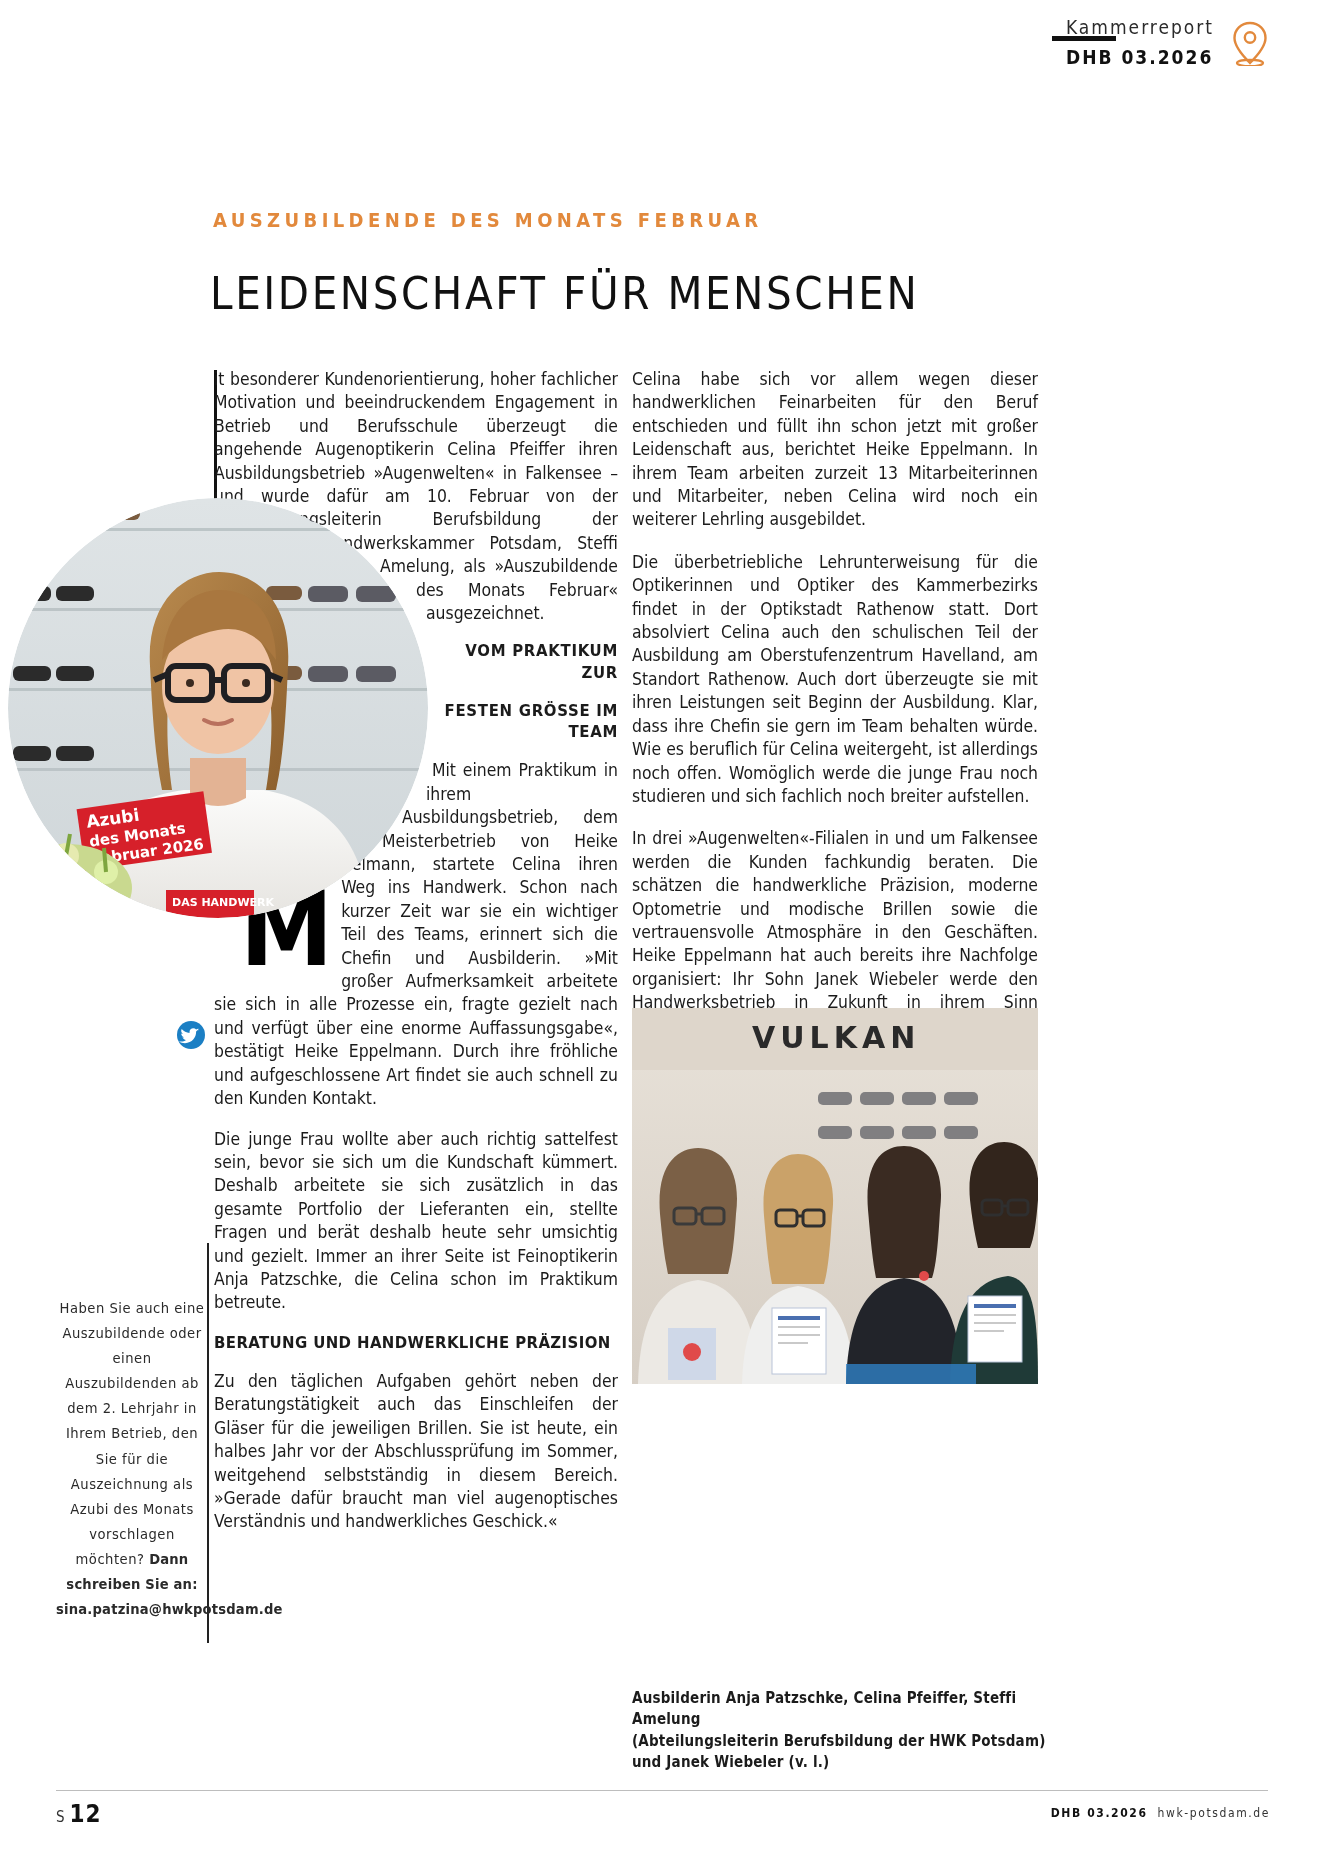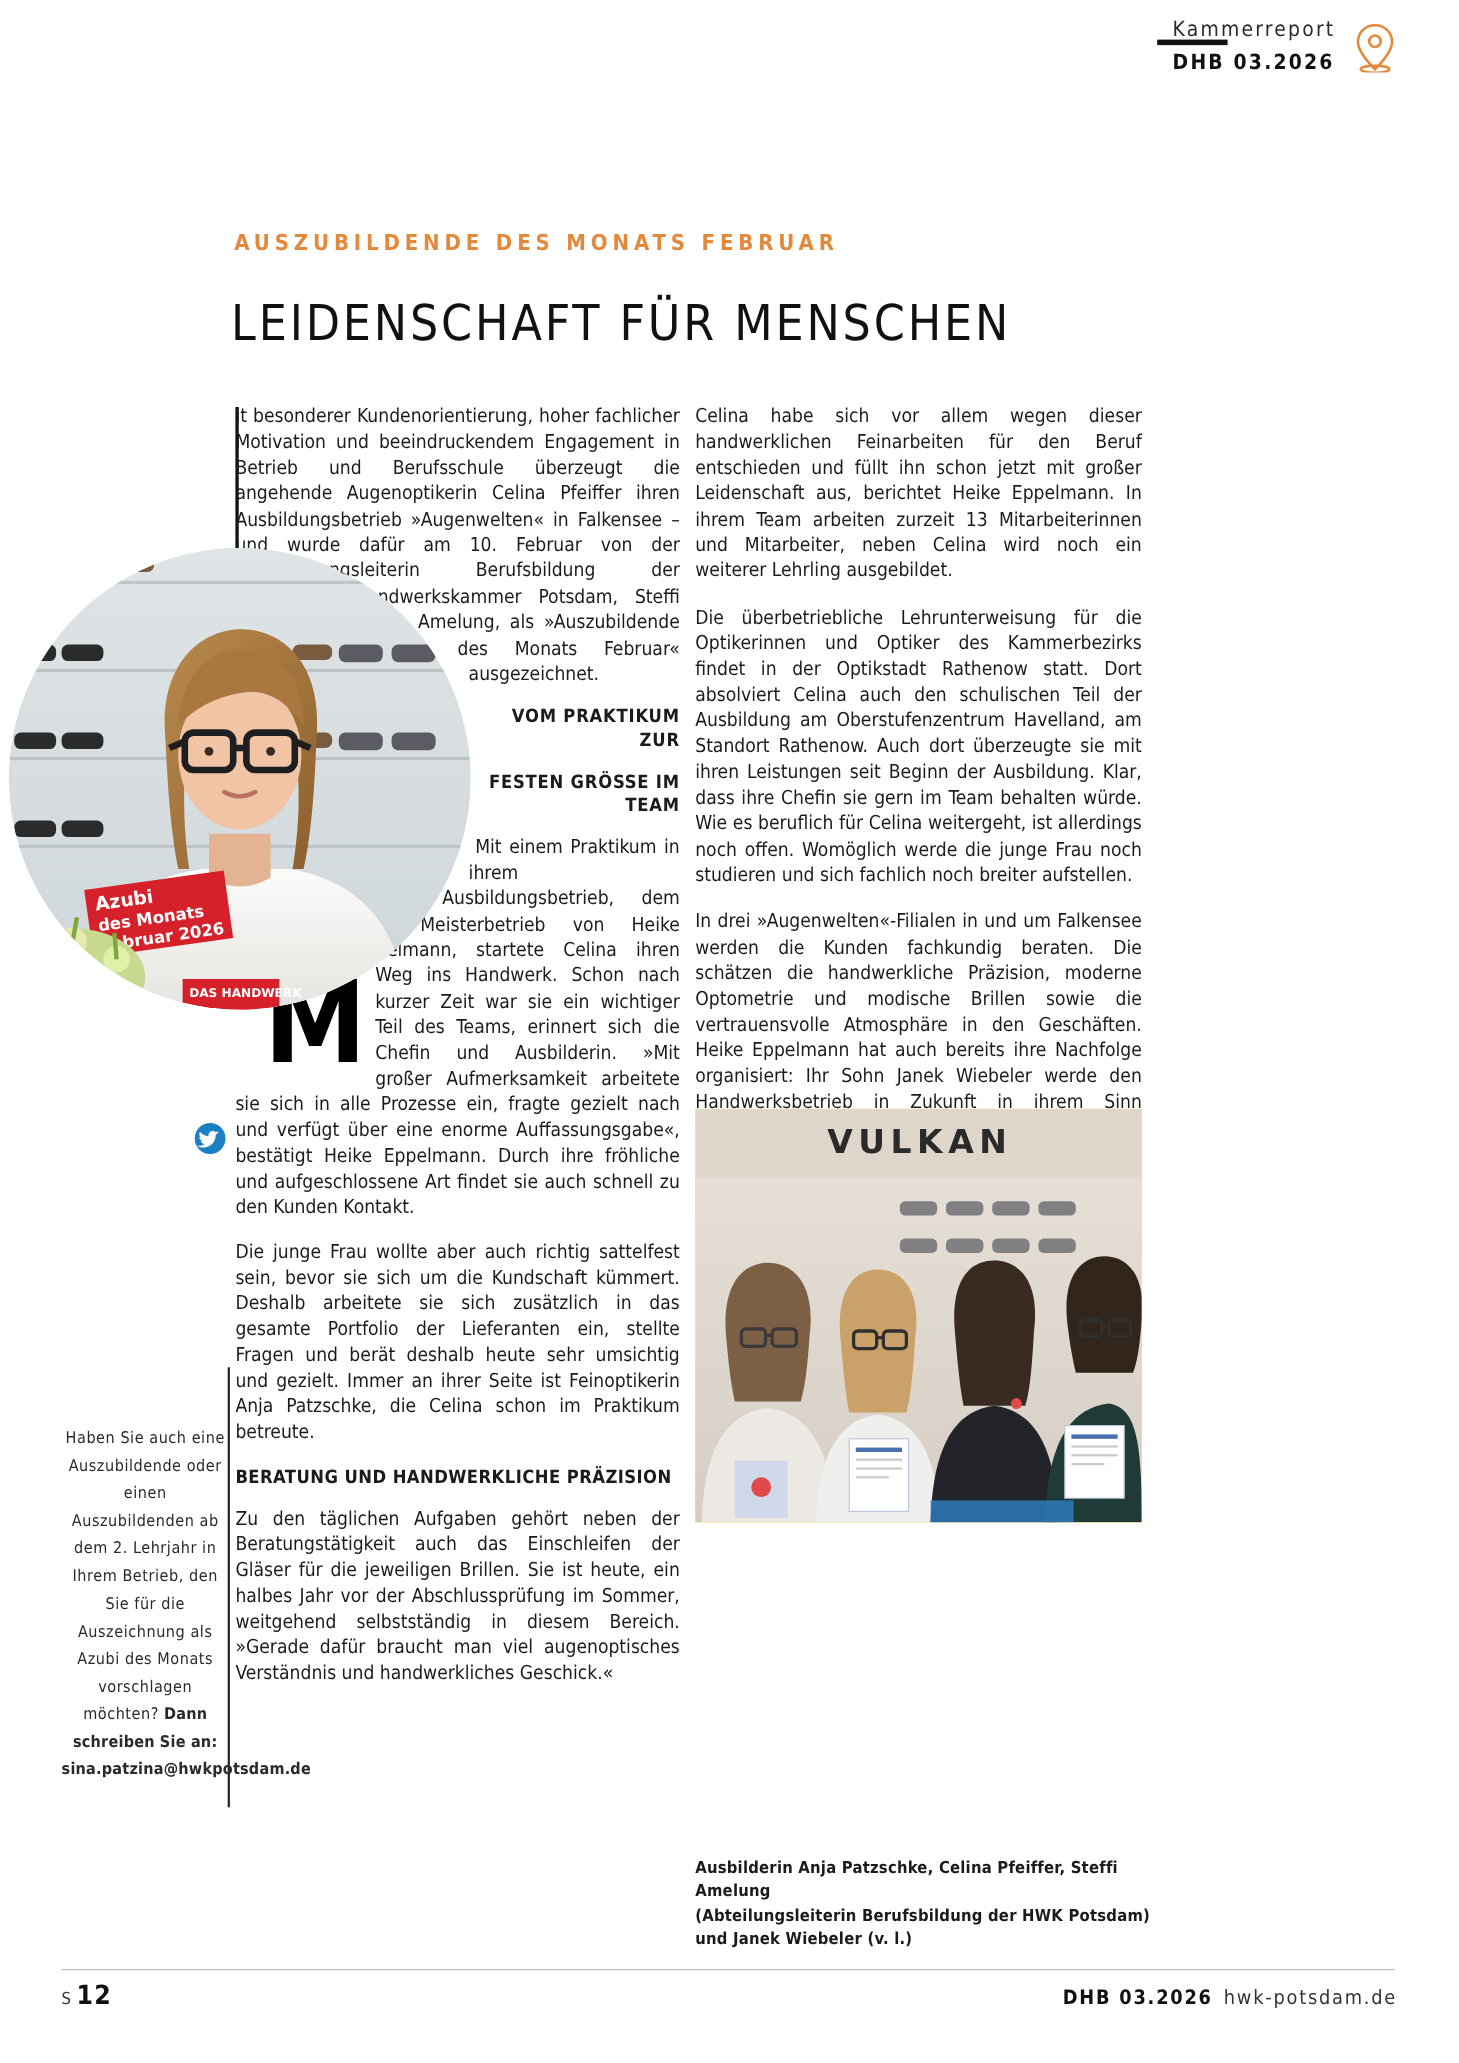--- a/index.html
+++ b/index.html
@@ -102,40 +102,40 @@
   .note-rule{
     position:absolute;left:207px;top:1243px;width:2px;height:400px;background:#222;
   }
   .bird{
     position:absolute;left:176px;top:1020px;width:30px;height:30px;
   }
 
   
   .photo{
     position:absolute;left:632px;top:1008px;width:406px;height:376px;
-    overflow:hidden;background:#fde047;
+    overflow:hidden;background:#d946ef;
   }
   .caption{
     position:absolute;left:632px;top:1688px;width:420px;
     font-size:15px;line-height:1.42;font-weight:800;
     letter-spacing:.2px;color:#1b1b1b;
   }
 
   
   .foot-rule{
     position:absolute;left:56px;top:1790px;width:1212px;height:1px;background:#bdbdbd;
   }
   .foot-left{
     position:absolute;left:56px;top:1800px;
     font-size:15px;letter-spacing:1px;color:#333;
   }
   .foot-left .pg{font-size:24px;font-weight:800;letter-spacing:1px;color:#111;margin-left:4px;}
   .foot-right{
     position:absolute;right:56px;top:1806px;
-    font-size:18px;letter-spacing:1.6px;color:#222;
+    font-size:12px;letter-spacing:1.6px;color:#222;
   }
   .foot-right .dhb{font-weight:800;color:#111;}
   .foot-right .url{font-weight:400;color:#333;margin-left:10px;}
 </style>
 </head>
 <body>
 
 <div class="page">
 
   <div class="masthead">

